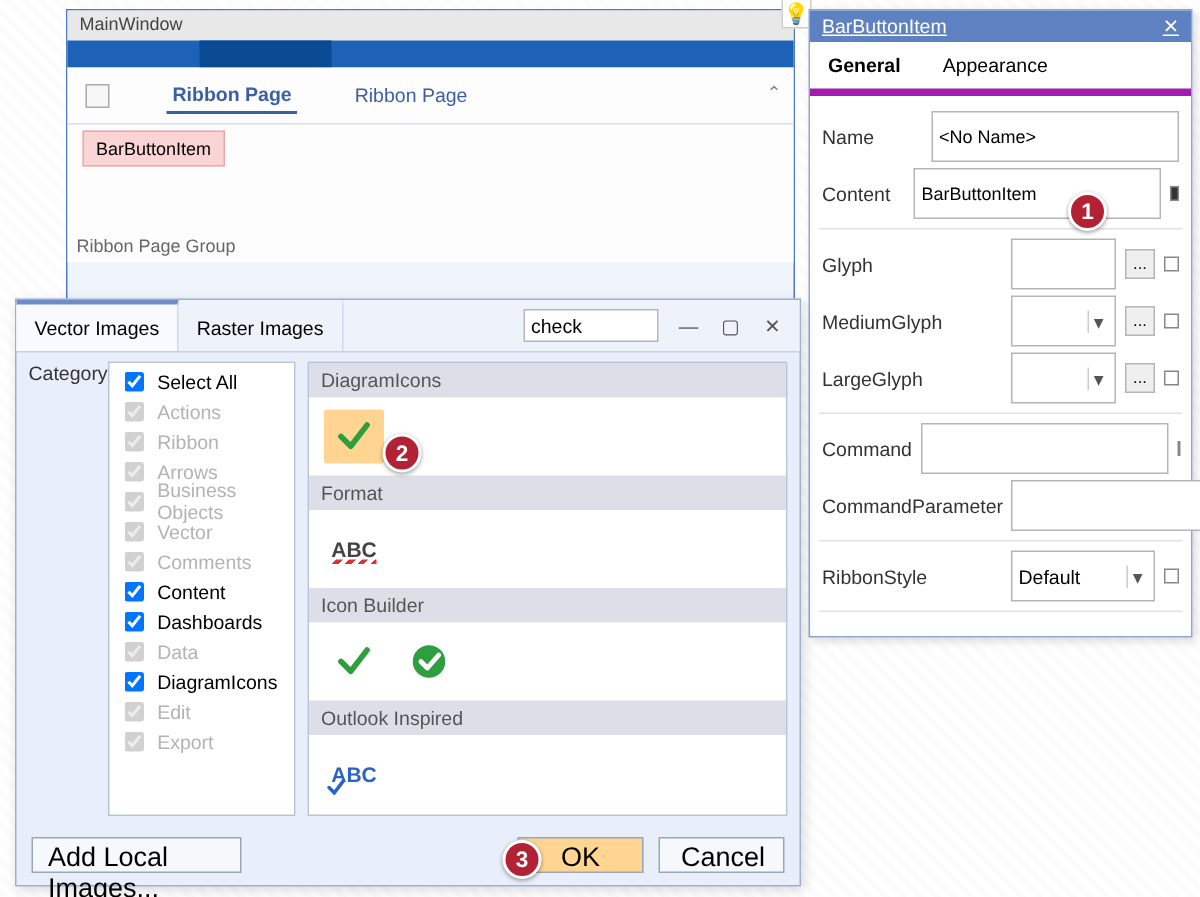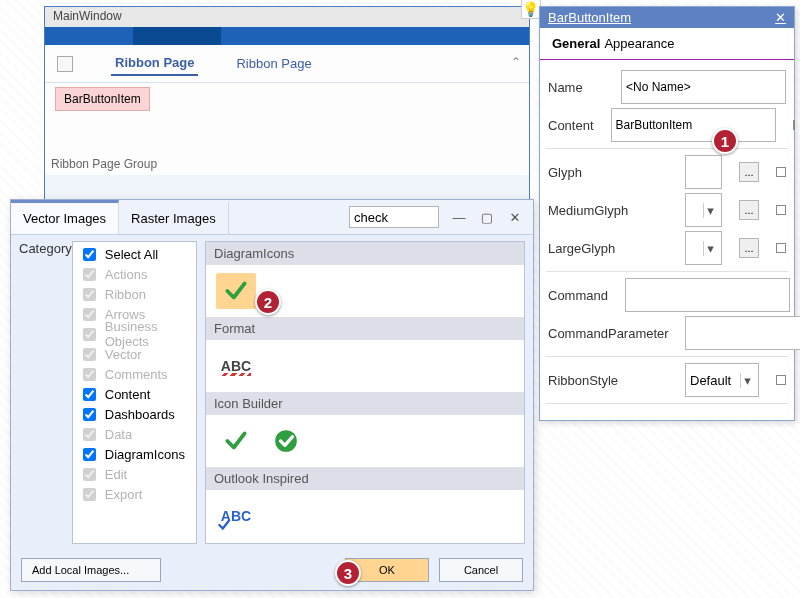--- a/index.html
+++ b/index.html
@@ -21,25 +21,25 @@
   .ribbon .pgtab.sel { border-bottom:2px solid #3b5fa5; font-weight:600;}
   .ribbon .collapse { position:absolute; right:8px; top:10px; color:#888; font-size:12px;}
   .ribbon .item { position:absolute; left:10px; top:42px; background:#fbd5d5; border:1px solid #e9a9a9; padding:4px 8px; font-size:12px; }
   .ribbon .groupcap { position:absolute; left:6px; bottom:4px; font-size:12px; color:#666;}
   .bulb { position:absolute; right:-12px; top:-8px; width:20px; height:20px; background:#fff; border:1px solid #ccc; display:flex; align-items:center; justify-content:center; }
   .bulb span { color:#e6b400; font-size:14px;}
 
   .smarttag { position:absolute; left:539px; top:6px; width:256px; border:1px solid #8ea6cc; background:#fff; z-index: 2; box-shadow: 2px 2px 6px rgba(0,0,0,.15);}
   .st-hdr { background:#5d81c1; color:#fff; padding:3px 8px; display:flex; justify-content:space-between; align-items:center; text-decoration: underline; }
   .st-hdr .x { cursor:pointer; font-family:sans-serif;}
-  .st-tabs { display:flex; gap:0; padding:4px 10px; border-bottom:1px solid #a21caf;}
+  .st-tabs { display:flex; gap:24px; padding:4px 10px; border-bottom:5px solid #a21caf;}
   .st-tabs span { padding:4px 2px;}
   .st-tabs .sel { font-weight:700;}
   .st-body { padding:6px 8px 10px; }
-  .row { display:flex; align-items:center; margin:4px 0; gap:17px;}
+  .row { display:flex; align-items:center; margin:4px 0; gap:6px;}
   .row label { width:120px; color:#333;}
   .row input[type=text], .row .combo { flex:1; height:20px; border:1px solid #b5b5b5; padding:16px 4px; font-size:12px; background:#fff;}
   .combo { display:flex; align-items:center; justify-content:space-between;}
   .combo .dd { width:14px; text-align:center; color:#555; border-left:1px solid #ccc;}
   .sq { width:10px; height:10px; border:1px solid #888;}
   .ell { width:20px; height:20px; border:1px solid #b5b5b5; background:#efefef; text-align:center; font-size:11px; line-height:18px;}
   .sep { height:1px; background:#e0e0e0; margin:6px -2px;}
   .learn { color:#2a63b3; text-decoration:underline; margin:8px 0 2px; display:inline-block;}
 
   .picker { position:absolute; left:10px; top:199px; width:524px; height:392px; border:1px solid #9eb0d0; background:#e9eefb; z-index: 3; display:flex; flex-direction:column; box-shadow: 2px 2px 8px rgba(0,0,0,.15);}
@@ -64,21 +64,21 @@
   .grp-b { display:flex; gap:10px; padding:8px 10px; align-items:center;}
   .thumb { width:40px; height:36px; display:flex; align-items:center; justify-content:center; border-radius:2px;}
   .thumb.sel { background:#ffd591;}
   .abc { font-weight:700; font-size:14px;}
   .abc.red { color:#444; position:relative;}
   .abc.red::after { content:""; position:absolute; left:0; right:0; bottom:-2px; height:3px; background:repeating-linear-gradient(-45deg,#d33 0 3px, transparent 3px 6px);}
   .abc.blue { color:#2a63c7;}
   svg.chk { width:26px; height:26px; }
 
   .pk-foot { display:flex; align-items:center; padding:8px 10px; gap:10px;}
-  .btn { height:24px; border:1px solid #9aa6bb; background:#f6f8fc; padding:2px 14px; font-size:11px;}
+  .btn { height:24px; border:1px solid #9aa6bb; background:#f6f8fc; padding:2px 14px; font-size:18px;}
   .btn.ok { background:#ffd591; width:84px;}
   .btn.cancel { width:84px;}
   .btn.add { width:140px; text-align:left; padding-left:10px;}
 
   .callout { position:absolute; width:26px; height:26px; border-radius:50%; background:#b22234; color:#fff; font-weight:600; display:flex; align-items:center; justify-content:center; font-size:15px; z-index:10; border:2px solid #fff; box-shadow:0 1px 3px rgba(0,0,0,.4);}
   ::-webkit-scrollbar { width:16px; }
   ::-webkit-scrollbar-track { background:#eef1f8; border-left:1px solid #cfd7e8;}
   ::-webkit-scrollbar-thumb { background:#c4cde1;}
 </style>
 </head>

